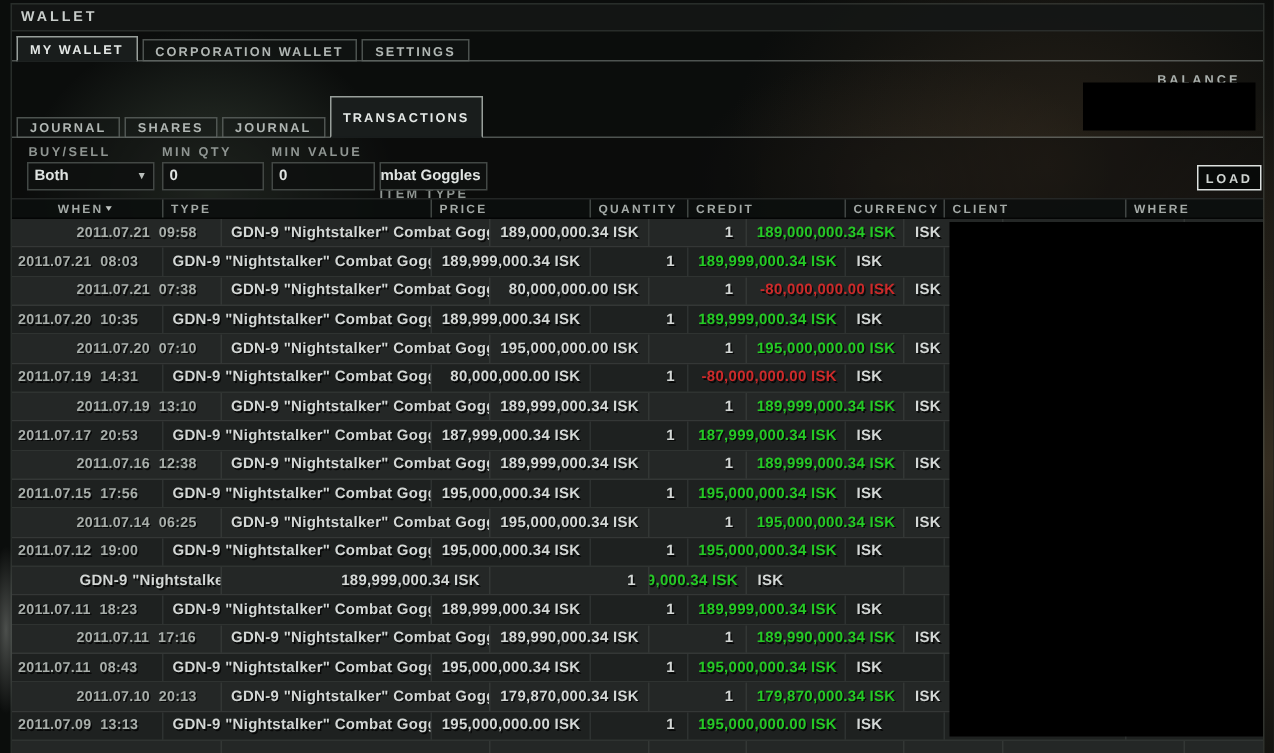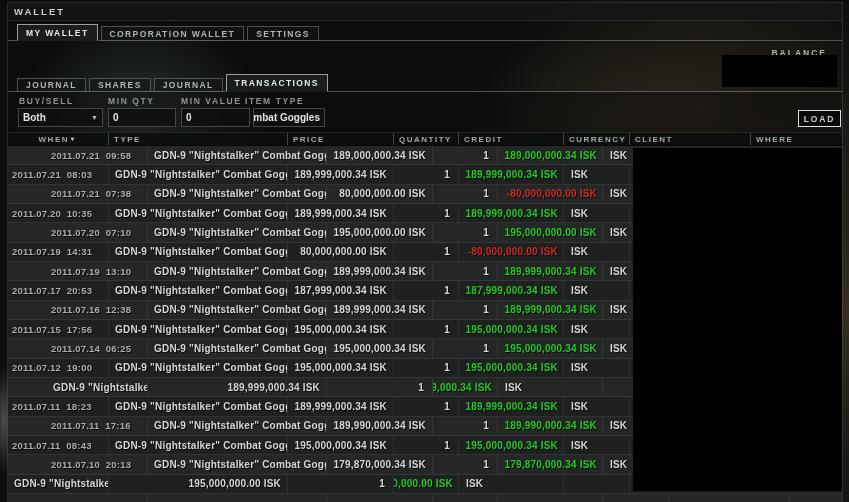--- a/index.html
+++ b/index.html
@@ -25,49 +25,49 @@
   
   .titlebar {
     position:absolute; left:0; top:0; width:100%; height:18px;
     background:rgba(20,23,22,0.88);
     border-bottom:1px solid rgba(120,126,122,0.22);
     display:flex; align-items:center; padding-left:6px;
     font-size:9.5px; color:#c9cecb;
   }
 
   
-  .tabstrip { position:absolute; left:9px; display:flex; align-items:flex-end; }
+  .tabstrip { position:absolute; left:3px; display:flex; align-items:flex-end; }
   .maintabs { top:21px; height:17px; }
   .subtabs  { top:73px; height:16px; }
   .stripline { position:absolute; left:0; width:100%; height:1px; background:rgba(135,142,138,0.55); }
   .line-main { top:37px; }
   .line-sub  { top:88px; }
   .tab {
     height:15px; padding:0 8px; margin-right:3px;
     display:flex; align-items:center;
     border:1px solid rgba(128,135,131,0.55);
     background:rgba(20,23,22,0.55);
     font-size:8.5px; letter-spacing:1.4px; font-weight:bold; color:#b0b6b3;
     white-space:nowrap; z-index:3; cursor:default;
   }
   .tab.active {
     height:17px; background:#191d1c; color:#e4e8e6;
     border-color:rgba(175,182,178,0.85); border-bottom-color:#191d1c;
   }
   .subtabs .tab { height:14px; }
-  .subtabs .tab.active { height:18px; }
+  .subtabs .tab.active { height:28px; }
 
   
   .balance-label { position:absolute; top:45px; right:15px; font-size:8.5px; letter-spacing:2px; font-weight:bold; color:#aab0ad;text-decoration:underline; }
   .balance-redacted { position:absolute; top:52px; right:5px; width:115px; height:32px; background:#000; z-index:4; }
 
   
   .filterband { position:absolute; left:0; top:89px; width:100%; height:40px; background:rgba(10,12,11,0.45); }
   .flabel { position:absolute; top:93px; font-size:8.5px; letter-spacing:1.6px; font-weight:bold; color:#8f9592; white-space:nowrap; }
-  .fl-buysell { left:11px; } .fl-minqty { left:100px; } .fl-minvalue { left:173px; } .fl-itemtype { left:237px; }
+  .fl-buysell { left:11px; } .fl-minqty { left:100px; } .fl-minvalue { left:173px; } .fl-itemtype { left:245px;margin-top:28px; }
   .finput {
     position:absolute; top:105px; height:19px;
     background:rgba(14,17,16,0.9); border:1px solid rgba(80,86,83,0.8);
     color:#e0e4e2; font-size:10px; font-weight:bold;
     display:flex; align-items:center; padding:0 4px; overflow:hidden; white-space:nowrap;
   }
   .fi-select { left:10px; width:85px; justify-content:space-between; }
   .fi-minqty { left:100px; width:68px; }
   .fi-minvalue { left:173px; width:69px; }
   .fi-itemtype { left:245px; width:72px; direction:rtl; }
@@ -375,20 +375,21 @@
     <div class="cell c-type">GDN-9 "Nightstalker" Combat Goggles</div>
     <div class="cell c-price">179,870,000.34 ISK</div>
     <div class="cell c-qty">1</div>
     <div class="cell c-credit">179,870,000.34 ISK</div>
     <div class="cell c-curr">ISK</div>
     <div class="cell c-client"></div>
     <div class="cell c-where"></div>
   </div>
 
   <div class="trow grid8 alt">
+    <div class="cell c-when">2011.07.09 13:13</div>
     <div class="cell c-type">GDN-9 "Nightstalker" Combat Goggles</div>
     <div class="cell c-price">195,000,000.00 ISK</div>
     <div class="cell c-qty">1</div>
     <div class="cell c-credit">195,000,000.00 ISK</div>
     <div class="cell c-curr">ISK</div>
     <div class="cell c-client"></div>
     <div class="cell c-where"></div>
   </div>
 
   <div class="trow grid8 base">

